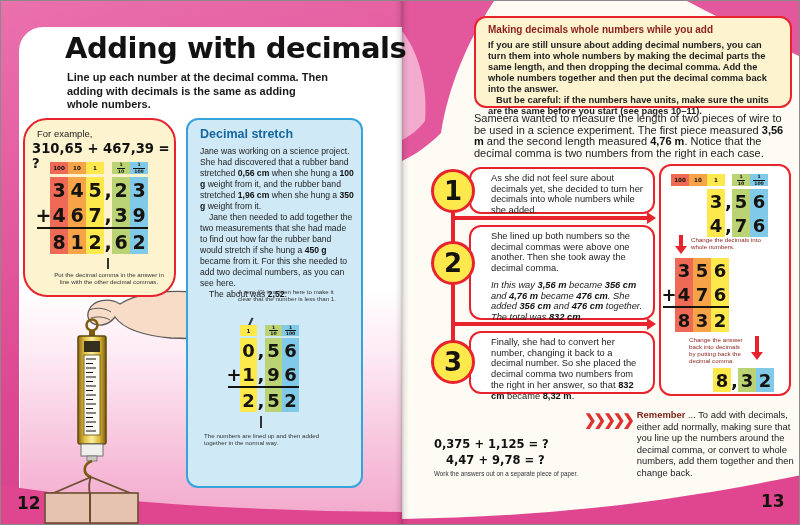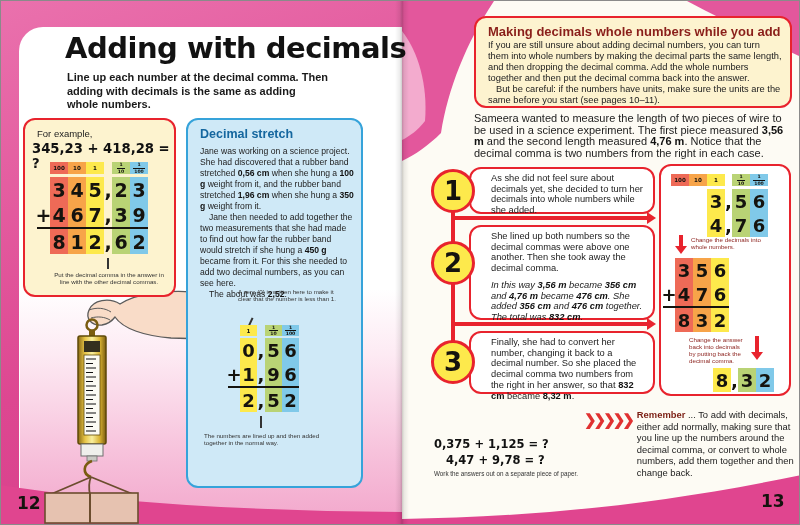--- a/index.html
+++ b/index.html
@@ -6,21 +6,21 @@
   .spread{position:relative;width:800px;height:525px;overflow:hidden;border:1px solid #8a8a8a;box-sizing:border-box;
           font-family:"Liberation Sans",sans-serif;color:#222;}
   .abs{position:absolute;}
   .hd-font{font-family:"DejaVu Sans",sans-serif;}
   
   .pageL{left:0;top:0;width:401px;height:525px;background:linear-gradient(160deg,#ea71ad 0%,#dd4791 60%,#d63d88 100%);z-index:0;}
   .cardL{left:18px;top:26px;width:383px;height:499px;background:#ffffff;border-radius:24px 0 0 0;z-index:1;}
   .illusGrad{left:19px;top:288px;width:382px;height:237px;background:linear-gradient(180deg,#ffffff 0%,#fdeaf3 28%,#f6bcd8 75%,#f2a6cb 100%);z-index:2;}
   .pgTitle{left:64px;top:30px;font-size:29px;font-weight:700;letter-spacing:-0.5px;color:#121212;z-index:5;}
   .pgSub{left:66px;top:70px;width:262px;font-size:11px;font-weight:700;line-height:13.5px;color:#1a1a1a;z-index:5;}
-  .exBox{left:22px;top:117px;width:153px;height:179px;background:#fdf3cf;border:2.5px solid #e8232d;border-radius:12px;z-index:5;box-sizing:border-box;}
+  .exBox{left:22px;top:117px;width:153px;height:179px;background:#fdf3cf;border:2.5px solid #e8232d;border-radius:24px;z-index:5;box-sizing:border-box;}
   .stBox{left:185px;top:117px;width:177px;height:370px;background:#cfe9f7;border:2.5px solid #36a3da;border-radius:12px;z-index:5;box-sizing:border-box;}
   .stTitle{left:12px;top:7px;font-size:12.5px;font-weight:700;color:#15679f;}
   .stBody{left:12px;top:26px;width:154px;font-size:8.6px;line-height:11px;color:#222;}
   .stBody p{margin:0;}
   .stBody p.ind{text-indent:9px;}
   .smallNote{font-size:6.2px;line-height:7px;color:#333;}
   .cap{font-size:6.2px;line-height:7.2px;color:#333;}
   
   .mg{position:absolute;display:flex;flex-direction:column;}
   .mr{display:flex;}
@@ -35,23 +35,23 @@
   .g3 .mc{width:17px;height:24px;font-size:18px;} .g3 .sg{width:12px;background:none;} .g3 .cm{width:8px;background:none;}
   .g3 .hd .mc{height:11px;font-size:5.6px;} .g3 .hd{margin-bottom:2px;}
   .g2 .mc{width:18px;height:24px;font-size:18px;} .g2 .cm{width:7px;background:none;} .g2 .sp{width:36px;background:none;}
   .g2 .hd .mc{height:12px;font-size:5.6px;} .g2 .hd{margin-bottom:3px;}
   .g4 .mc{width:18px;height:24px;font-size:18px;} .g4 .sg{width:12px;background:none;}
   .g5 .mc{width:18px;height:24px;font-size:18px;} .g5 .cm{width:7px;background:none;}
   .ptr{position:absolute;width:1.5px;background:#333;}
   
   .pageR{left:401px;top:0;width:399px;height:525px;background:#fdfbf4;z-index:0;}
   .infoBox{left:473px;top:15px;width:318px;height:92px;background:#fdf3cf;border:2.5px solid #e8232d;border-radius:12px;z-index:5;box-sizing:border-box;}
-  .infoTitle{left:12px;top:6px;font-size:13px;font-weight:700;color:#8a1f1a;}
+  .infoTitle{left:12px;top:6px;font-size:10px;font-weight:700;color:#8a1f1a;}
   .infoBody{left:12px;top:22px;width:294px;font-size:9.3px;line-height:11px;color:#222;}
-  .infoBody p{margin:0;} .infoBody p.ind{text-indent:8px;}
+  .infoBody p{margin:0;font-weight:bold;} .infoBody p.ind{text-indent:8px;}
   .introP{left:473px;top:112px;width:318px;font-size:11px;line-height:11.5px;color:#222;z-index:5;}
   .stepBox{position:absolute;left:468px;width:186px;background:#fff;border:2.5px solid #e8232d;border-radius:12px;z-index:5;box-sizing:border-box;padding:4px 8px 3px 20px;font-size:9.3px;line-height:10.7px;color:#222;}
   .stepBox p{margin:0;} .stepBox p.mt{margin-top:6px;font-style:italic;}
   .circ{position:absolute;left:430px;width:44px;height:44px;border-radius:50%;background:#fde94c;border:3px solid #e8232d;box-sizing:border-box;
         display:flex;align-items:center;justify-content:center;font-size:26px;font-weight:700;color:#15130e;z-index:6;font-family:"DejaVu Sans",sans-serif;}
   .vline{left:450px;top:190px;width:3.5px;height:171px;background:#e8232d;z-index:4;}
   .rline{position:absolute;height:3.5px;background:#e8232d;z-index:4;}
   .rhead{position:absolute;width:0;height:0;border-top:6px solid transparent;border-bottom:6px solid transparent;border-left:9px solid #e8232d;z-index:4;}
   .workBox{left:658px;top:163px;width:132px;height:232px;background:#fff;border:2.5px solid #e8232d;border-radius:12px;z-index:5;box-sizing:border-box;}
   .wNote{position:absolute;font-size:6.2px;line-height:7px;color:#8a1f1a;}
@@ -108,21 +108,21 @@
     <path d="M72,196 L30,214 M72,196 L116,214 M72,196 C69,203 70,209 71,214" fill="none" stroke="#6b4d2e" stroke-width="1.8"></path>
     <rect x="26" y="212" width="93" height="30" fill="#e6c2b0" stroke="#6b4d2e" stroke-width="1.6"></rect>
     <path d="M71,212 L71,242" stroke="#6b4d2e" stroke-width="2"></path>
   </svg>
 
   <div class="abs pgTitle hd-font">Adding with decimals</div>
   <div class="abs pgSub">Line up each number at the decimal comma. Then adding with decimals is the same as adding whole numbers.</div>
 
   <div class="abs exBox">
     <div class="abs" style="left:12px;top:8px;font-size:9.5px;color:#222;">For example,</div>
-    <div class="abs hd-font" style="left:7px;top:21px;font-size:13.2px;font-weight:700;color:#111;">345,23 + 418,28 = ?</div>
+    <div class="abs hd-font" style="left:7px;top:21px;font-size:13.2px;font-weight:700;color:#111;">310,65 + 467,39 = ?</div>
     <div class="mg g1" style="left:12px;top:42px;">
       <div class="mr hd">
         <span class="mc sg"></span>
         <span class="mc kR">100</span>
         <span class="mc kO">10</span>
         <span class="mc kY">1</span>
         <span class="mc cm"></span>
         <span class="mc kG">
             <span class="frac">
               <i>1</i>

